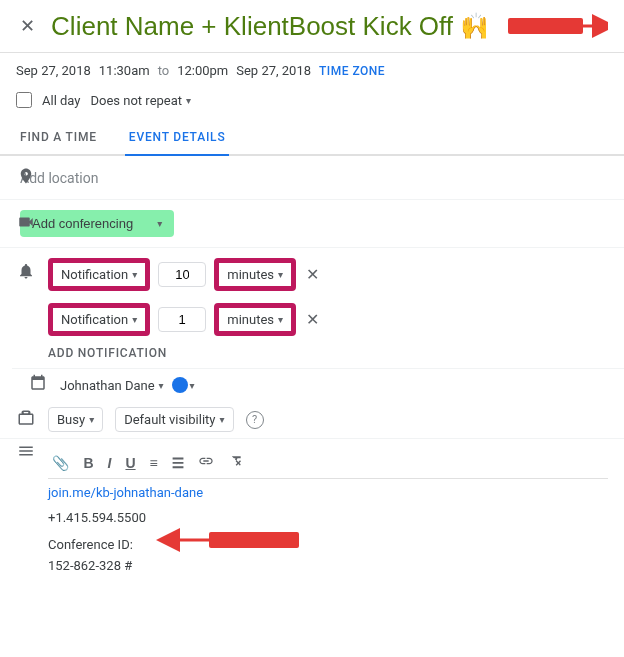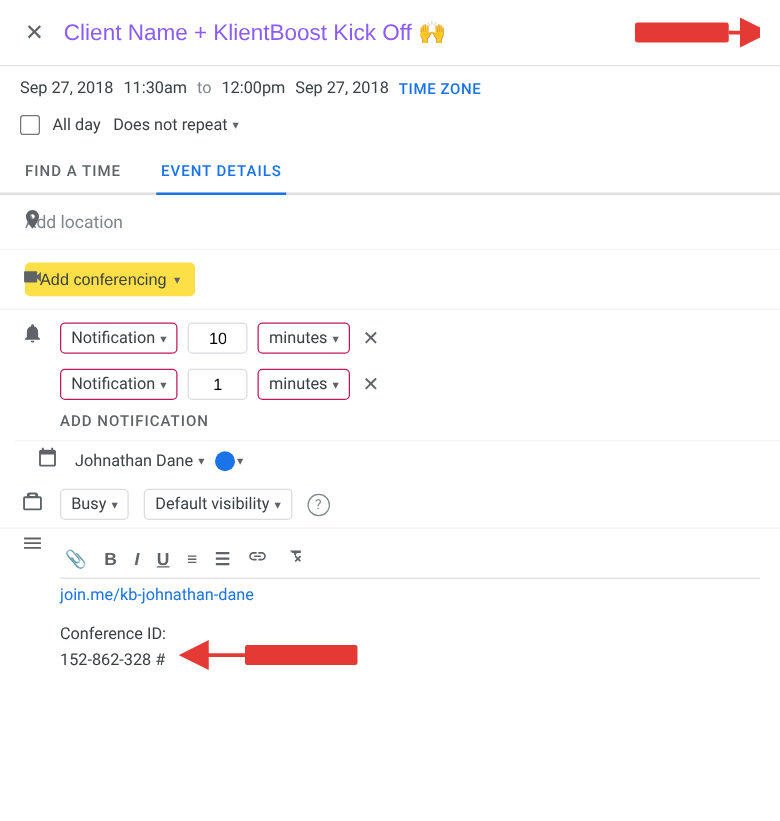--- a/index.html
+++ b/index.html
@@ -15,24 +15,24 @@
     
     .header {
       display: flex;
       align-items: center;
       padding: 10px 16px;
       border-bottom: 1px solid #e0e0e0;
       gap: 12px;
     }
     .title-input {
       flex: 1;
-      font-size: 18px;
+      font-size: 26px;
       border: none;
       outline: none;
-      color: #8b5cf6;
+      color: #4d7c0f;
       background: transparent;
     }
     .close-btn {
       cursor: pointer;
       font-size: 18px;
       color: #5f6368;
       background: none;
       border: none;
       padding: 4px;
     }
@@ -133,43 +133,43 @@
 
     .location-placeholder {
       color: #80868b;
       font-size: 14px;
     }
 
     
     .conferencing-btn {
       display: flex;
       align-items: center;
-      gap: 6px;
-      cursor: pointer;
-      background: #fde047;
+      gap: 24px;
+      cursor: pointer;
+      background: #86efac;
       border: none;
       border-radius: 4px;
       padding: 6px 12px;
       font-size: 13px;
       color: #3c4043;
     }
 
     
     .notif-row {
       display: flex;
       align-items: center;
       padding: 6px 16px 6px 48px;
       gap: 8px;
       position: relative;
     }
     .notif-select {
       display: flex;
       align-items: center;
       gap: 4px;
-      border: 1px solid #be185d;
+      border: 5px solid #be185d;
       border-radius: 4px;
       padding: 4px 8px;
       font-size: 13px;
       cursor: pointer;
       background: #fff;
     }
     .notif-input {
       width: 48px;
       border: 1px solid #dadce0;
       border-radius: 4px;
@@ -461,20 +461,21 @@
           <svg width="16" height="16" viewBox="0 0 24 24" fill="#5f6368">
               <path d="M6 5v.18L8.82 8h2.4l-.72 1.68 2.1 2.1L14.21 8H19V5H6zm13 11.99L17.99 19l-2.49-2.5-2.5 2.5L11.5 17.5l2.5-2.5-2.5-2.5 1.5-1.5 2.5 2.5 2.5-2.5 1.5 1.5-2.5 2.5L19 16.99z"></path>
             </svg>
         </button>
       </div>
 
       <div class="desc-content">
         <a class="link-text">join.me/kb-johnathan-dane</a>
         <div style="display:flex;align-items:flex-start;gap:8px;">
           <div>
+            <div class="desc-text">+1.415.594.5500</div>
             <div class="desc-text" style="margin-top:6px;">Conference ID:</div>
             <div class="desc-text">152-862-328 #</div>
           </div>
 
           <div style="position:relative;top:16px;">
             <svg width="160" height="32" viewBox="0 0 160 32">
               <defs>
                 <marker id="ah2" markerWidth="8" markerHeight="8" refX="4" refY="4" orient="auto">
                   <path d="M8,4 L0,0 L0,8 Z" fill="#e53935"></path>
                 </marker>

